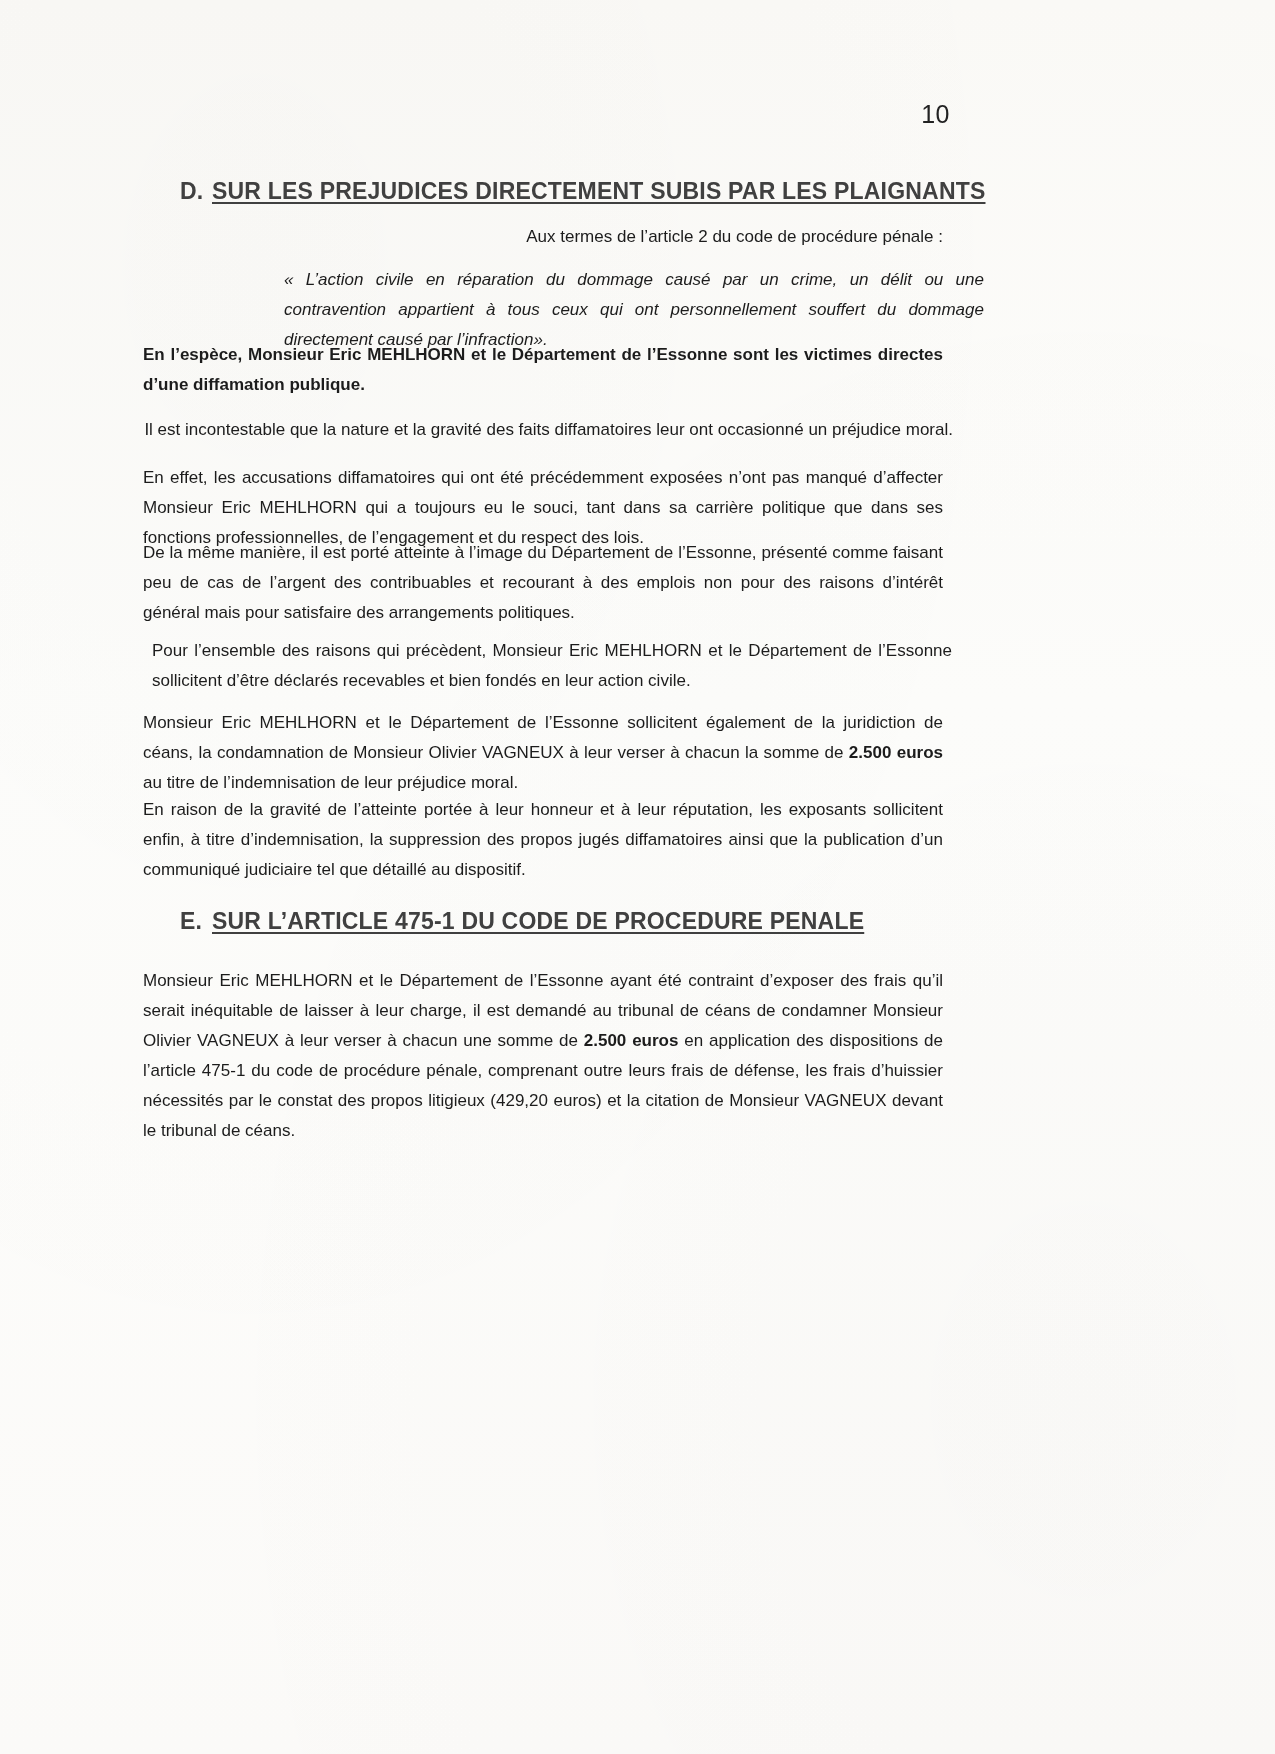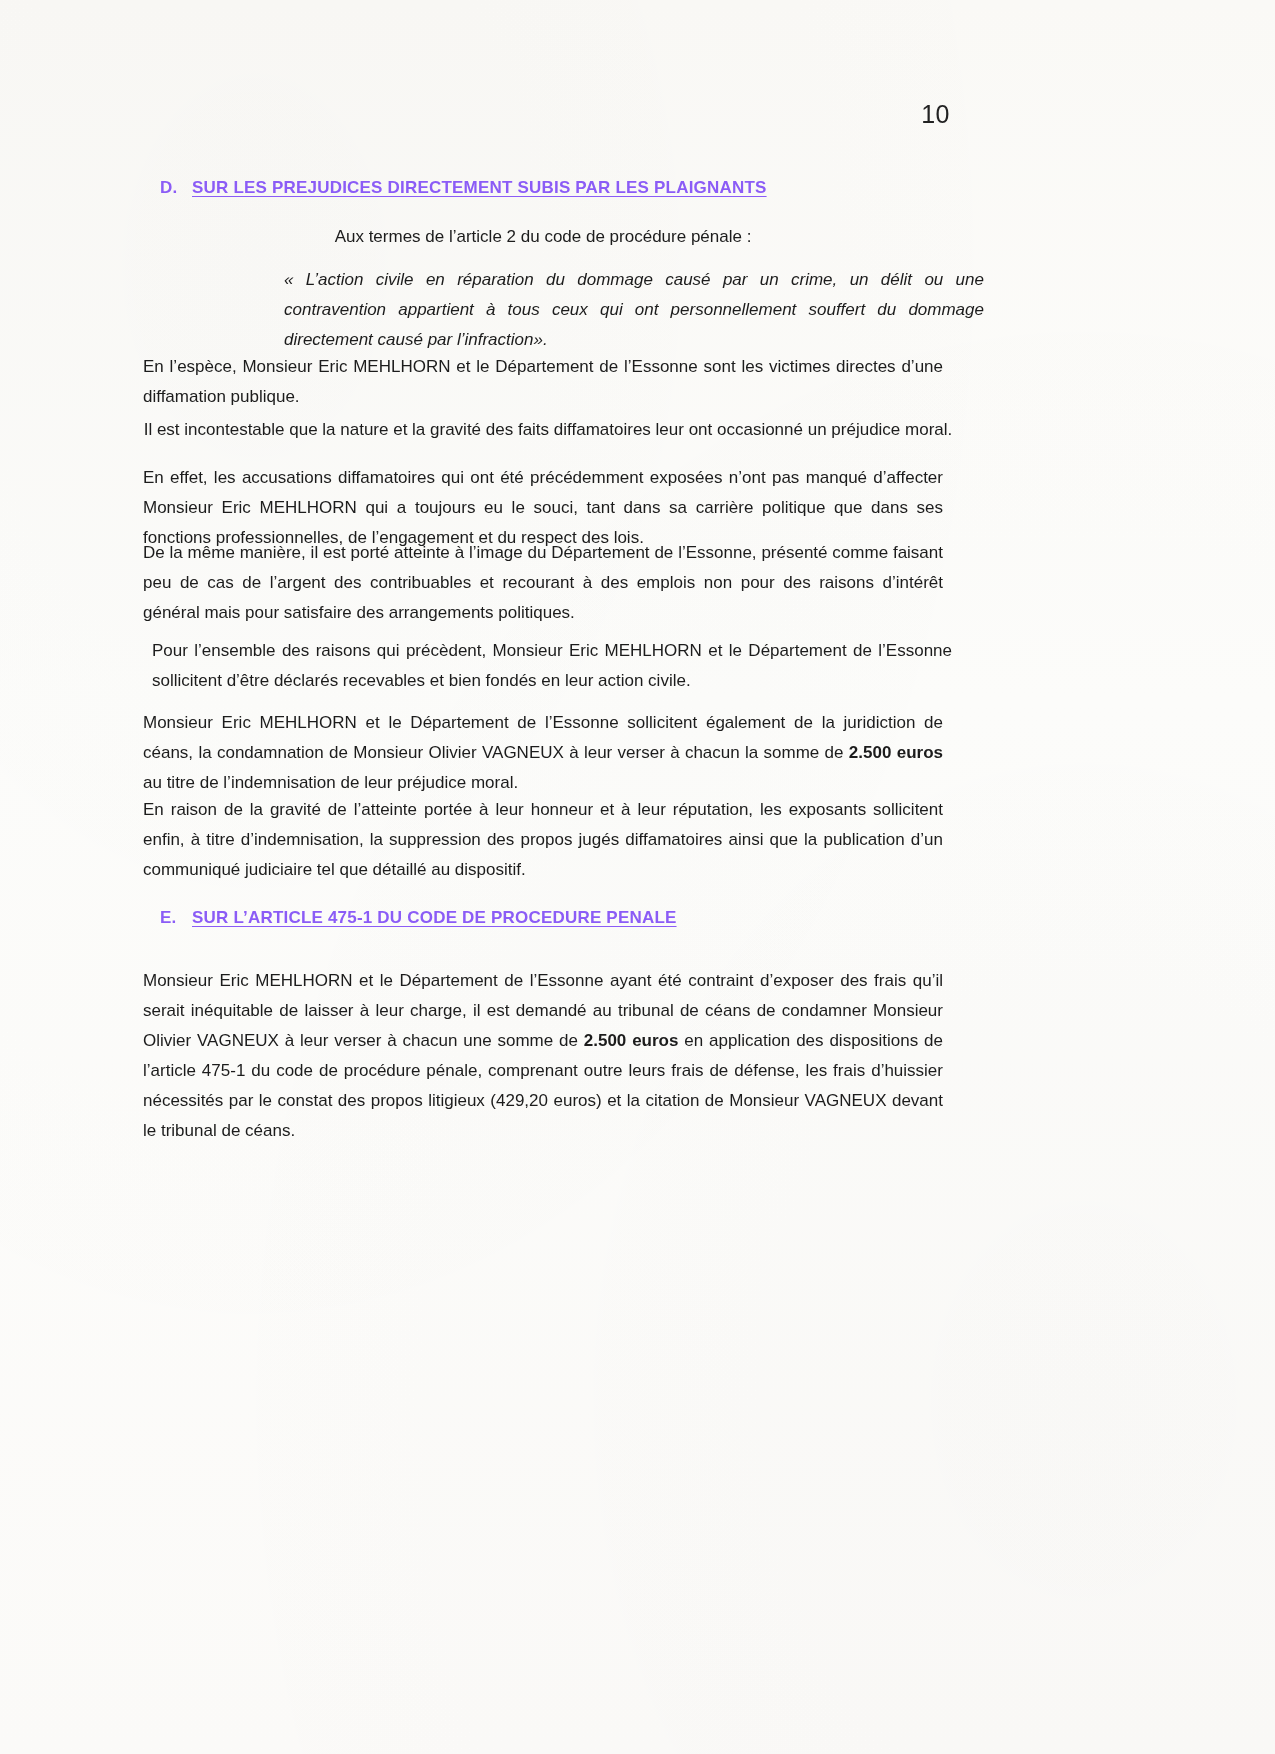--- a/index.html
+++ b/index.html
@@ -40,46 +40,46 @@
   .page-number {
     position: absolute;
     top: 100px;
     right: 325px;
     font-size: 25px;
     letter-spacing: 0.5px;
     color: #222;
   }
   .section-heading {
     position: absolute;
-    left: 160px;
-    font-size: 17px;
+    left: 180px;
+    font-size: 23px;
     font-weight: bold;
     letter-spacing: 0.2px;
-    color: #8b5cf6;
+    color: #404040;
     white-space: nowrap;
   }
   .section-heading .letter {
     display: inline-block;
     width: 32px;
     font-weight: bold;
   }
   .section-heading .title {
     text-decoration: underline;
     text-underline-offset: 2.5px;
   }
   .para {
     position: absolute;
     font-size: 17px;
     line-height: 30px;
     color: #1c1c1c;
     text-align: justify;
     text-justify: inter-word;
   }
   .para.noj {
-    text-align: center;
+    text-align: right;
   }
   .quote {
     position: absolute;
     font-size: 17px;
     line-height: 30px;
     font-style: italic;
     color: #1c1c1c;
     text-align: justify;
     margin-left: 44px;
   }
@@ -97,21 +97,21 @@
     <div class="page-number">10</div>
 
     <div class="section-heading" style="top:178px;">
       <span class="letter">D.</span><span class="title">SUR LES PREJUDICES DIRECTEMENT SUBIS PAR LES PLAIGNANTS</span>
     </div>
 
     <div class="para noj" style="top:222px; left:143px; width:800px;">Aux termes de l’article 2 du code de procédure pénale :</div>
 
     <div class="quote" style="top:265px; left:240px; width:700px;">« L’action civile en réparation du dommage causé par un crime, un délit ou une contravention appartient à tous ceux qui ont personnellement souffert du dommage directement causé par l’infraction».</div>
 
-    <div class="para" style="top:352px; left:143px; width:800px;">En l’espèce, Monsieur Eric MEHLHORN et le Département de l’Essonne sont les victimes directes d’une diffamation publique.</div>
+    <div class="para" style="top:340px; left:143px; width:800px;font-weight:bold;">En l’espèce, Monsieur Eric MEHLHORN et le Département de l’Essonne sont les victimes directes d’une diffamation publique.</div>
 
     <div class="para noj" style="top:415px; left:143px; width:810px;">Il est incontestable que la nature et la gravité des faits diffamatoires leur ont occasionné un préjudice moral.</div>
 
     <div class="para" style="top:463px; left:143px; width:800px;">En effet, les accusations diffamatoires qui ont été précédemment exposées n’ont pas manqué d’affecter Monsieur Eric MEHLHORN qui a toujours eu le souci, tant dans sa carrière politique que dans ses fonctions professionnelles, de l’engagement et du respect des lois.</div>
 
     <div class="para" style="top:522px; left:143px; width:800px;margin-top:16px;">De la même manière, il est porté atteinte à l’image du Département de l’Essonne, présenté comme faisant peu de cas de l’argent des contribuables et recourant à des emplois non pour des raisons d’intérêt général mais pour satisfaire des arrangements politiques.</div>
 
     <div class="para" style="top:636px; left:132px; width:800px;margin-left:20px;">Pour l’ensemble des raisons qui précèdent, Monsieur Eric MEHLHORN et le Département de l’Essonne sollicitent d’être déclarés recevables et bien fondés en leur action civile.</div>
 
     <div class="para" style="top:708px; left:143px; width:800px;"><span>Monsieur Eric MEHLHORN et le Département de l’Essonne sollicitent également de la juridiction de céans, la condamnation de Monsieur Olivier VAGNEUX à leur verser à chacun la somme de </span><span class="u-bold">2.500 euros</span><span> au titre de l’indemnisation de leur préjudice moral.</span></div>

